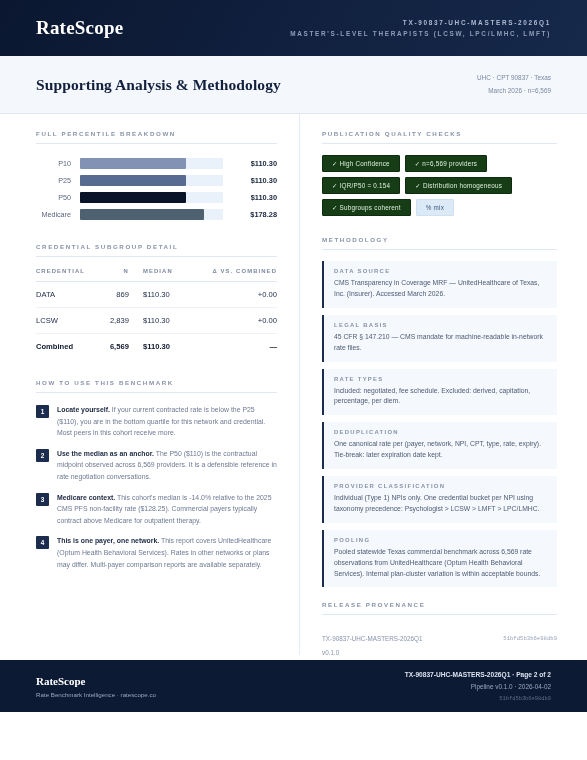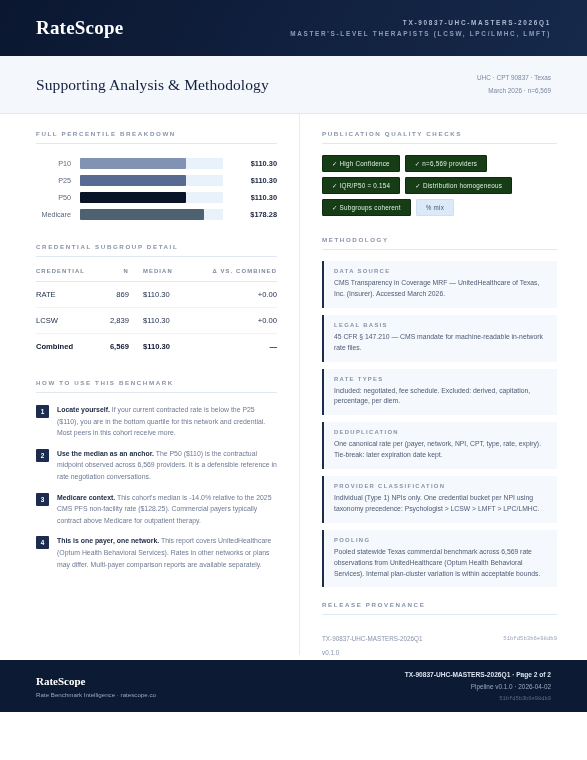--- a/index.html
+++ b/index.html
@@ -34,21 +34,21 @@
 
   
   .titleband {
     height: 58px; background: #f4f7fc;
     border-bottom: 1px solid #e1e8f2;
     display: flex; align-items: center; justify-content: space-between;
     padding: 0 36px;
   }
   .titleband h1 {
     font-family: "Liberation Serif", serif;
-    font-size: 15.5px; font-weight: 400; color: #12203d; letter-spacing: .1px;
+    font-size: 15.5px; font-weight: 700; color: #12203d; letter-spacing: .1px;
   }
   .titlemeta { text-align: right; font-size: 6.4px; color: #7b88a0; line-height: 1.9; }
 
   
   .cols { display: flex; height: 541px; justify-content: flex-end; }
   .colL { width: 300px; padding: 16px 22px 0 36px; border-right: 1px solid #e6ecf5; }
   .colR { width: 287px; padding: 16px 30px 0 22px; }
 
   .sechead {
     font-size: 6.2px; letter-spacing: 1.6px; color: #8793a8; font-weight: 600;
@@ -195,21 +195,21 @@
         <thead>
             <tr id="subhead">
               <th>CREDENTIAL</th>
               <th class="num">N</th>
               <th class="mid">MEDIAN</th>
               <th class="num">Δ VS. COMBINED</th>
             </tr>
           </thead>
         <tbody id="subbody">
             <tr>
-              <td class="">RATE</td>
+              <td class="">DATA</td>
               <td class="num">869</td>
               <td class="mid">$110.30</td>
               <td class="num">+0.00</td>
             </tr>
             <tr>
               <td class="">LCSW</td>
               <td class="num">2,839</td>
               <td class="mid">$110.30</td>
               <td class="num">+0.00</td>
             </tr>

